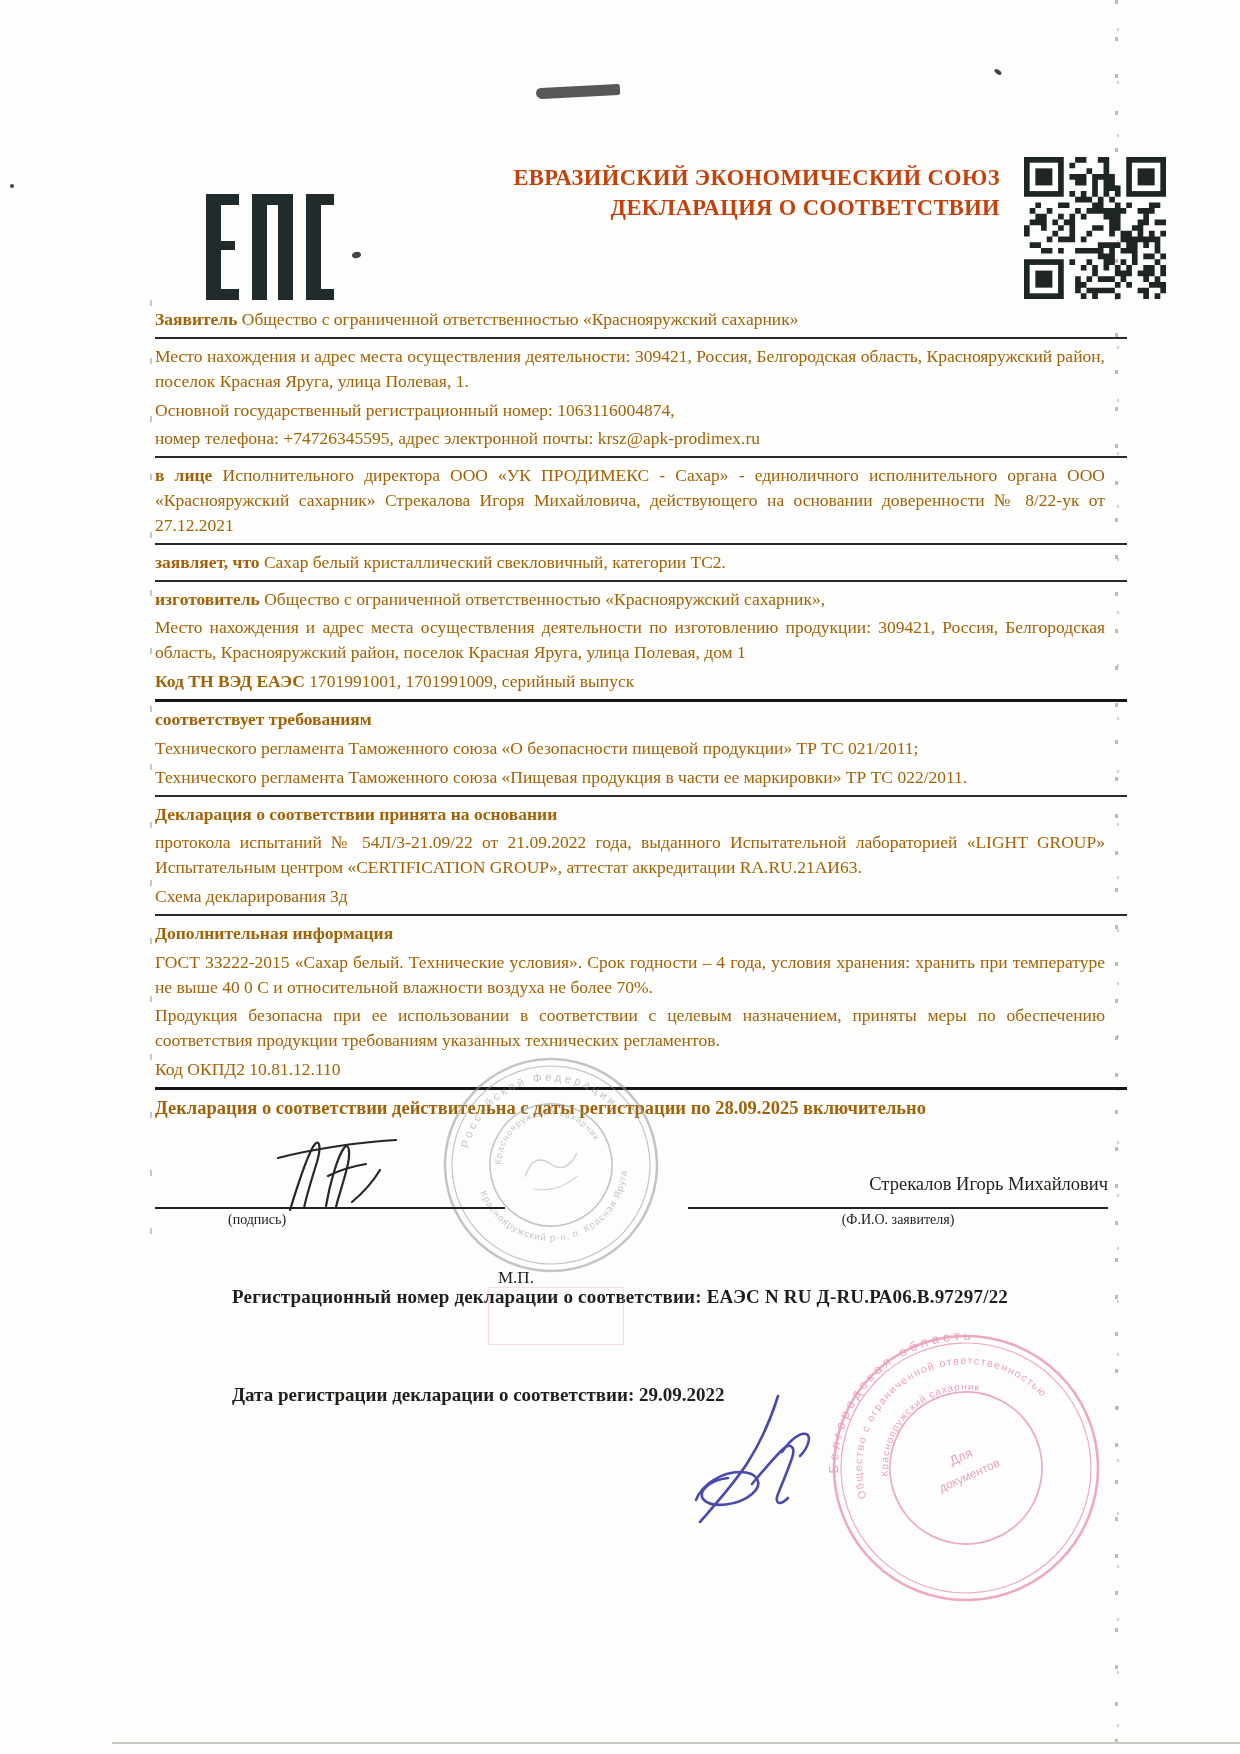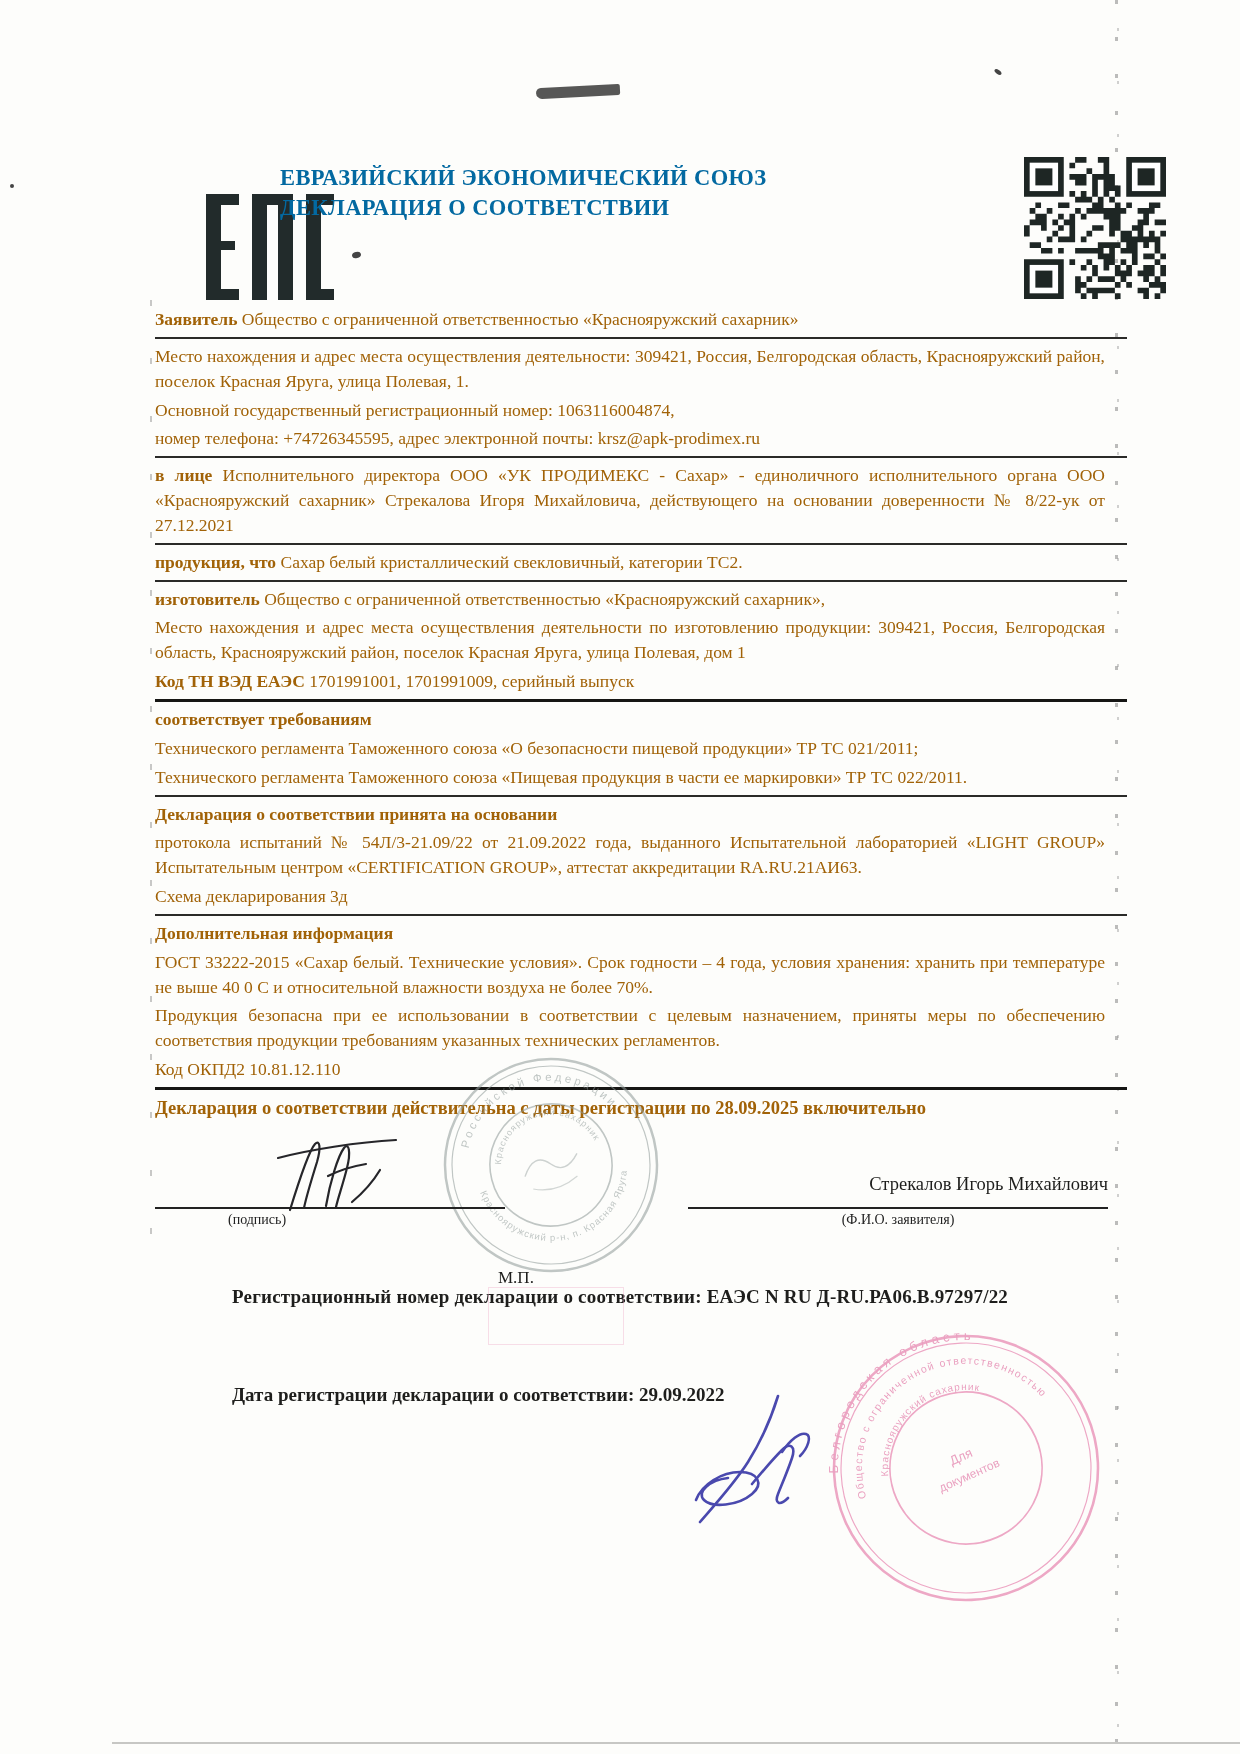--- a/index.html
+++ b/index.html
@@ -2,22 +2,22 @@
 <html><head>
 <meta charset="utf-8">
 <style>
   html,body{margin:0;padding:0;background:#e8e8e8;}
   .page{position:relative;width:1240px;height:1754px;margin:0 auto;background:#fdfdfb;
         font-family:"Liberation Serif", serif;color:#1e1e1c;overflow:hidden;}
   
   .smudge{position:absolute;left:536px;top:86px;width:84px;height:11px;background:#3a3a38;
           border-radius:5px 2px 2px 6px;transform:rotate(-3deg);opacity:.85;}
   .speck{position:absolute;background:#444;border-radius:50%;}
-  .title{position:absolute;left:280px;top:163px;width:720px;text-align:left;
-         font-weight:bold;font-size:22.5px;line-height:1.32;letter-spacing:.4px;color:#0369a1;}
+  .title{position:absolute;left:280px;top:163px;width:720px;text-align:right;
+         font-weight:bold;font-size:22.5px;line-height:1.32;letter-spacing:.4px;color:#c2410c;}
   .eac{position:absolute;left:206px;top:194px;}
   .qr{position:absolute;left:1024px;top:157px;width:142px;height:142px;}
   
   .body{position:absolute;left:155px;top:305px;width:950px;font-size:17.5px;
         line-height:1.42;text-align:justify;color:#a16207;}
   .body p{margin:0;padding:2px 0;}
   .lead{font-weight:bold;}
   .rule{height:0;border-top:2px solid #2a2a28;margin:3px -22px 3px 0;}
   .rule.thick{border-top:3px solid #161614;}
   .final-line{font-weight:bold;font-size:18.5px;padding-top:5px;}
@@ -102,21 +102,21 @@
     <p><span class="lead">Заявитель</span> <span>Общество с ограниченной ответственностью «Краснояружский сахарник»</span></p>
     <div class="rule"></div>
     <p>Место нахождения и адрес места осуществления деятельности: 309421, Россия, Белгородская область, Краснояружский район, поселок Красная Яруга, улица Полевая, 1.</p>
     <p>Основной государственный регистрационный номер: 1063116004874,</p>
     <p>номер телефона: +74726345595, адрес электронной почты: krsz@apk-prodimex.ru</p>
     <div class="rule"></div>
 
     <p><span class="lead">в лице</span> <span>Исполнительного директора ООО «УК ПРОДИМЕКС - Сахар» - единоличного исполнительного органа ООО «Краснояружский сахарник» Стрекалова Игоря Михайловича, действующего на основании доверенности № 8/22-ук от 27.12.2021</span></p>
     <div class="rule"></div>
 
-    <p><span class="lead">продукция, что</span> <span>Сахар белый кристаллический свекловичный, категории ТС2.</span></p>
+    <p><span class="lead">заявляет, что</span> <span>Сахар белый кристаллический свекловичный, категории ТС2.</span></p>
     <div class="rule"></div>
 
     <p><span class="lead">изготовитель</span> <span>Общество с ограниченной ответственностью «Краснояружский сахарник»,</span></p>
     <p>Место нахождения и адрес места осуществления деятельности по изготовлению продукции: 309421, Россия, Белгородская область, Краснояружский район, поселок Красная Яруга, улица Полевая, дом 1</p>
     <p><span class="lead">Код ТН ВЭД ЕАЭС</span> <span>1701991001, 1701991009, серийный выпуск</span></p>
     <div class="rule thick"></div>
 
     <p class="lead">соответствует требованиям</p>
     <p>Технического регламента Таможенного союза «О безопасности пищевой продукции» ТР ТС 021/2011;</p>
     <p>Технического регламента Таможенного союза «Пищевая продукция в части ее маркировки» ТР ТС 022/2011.</p>

